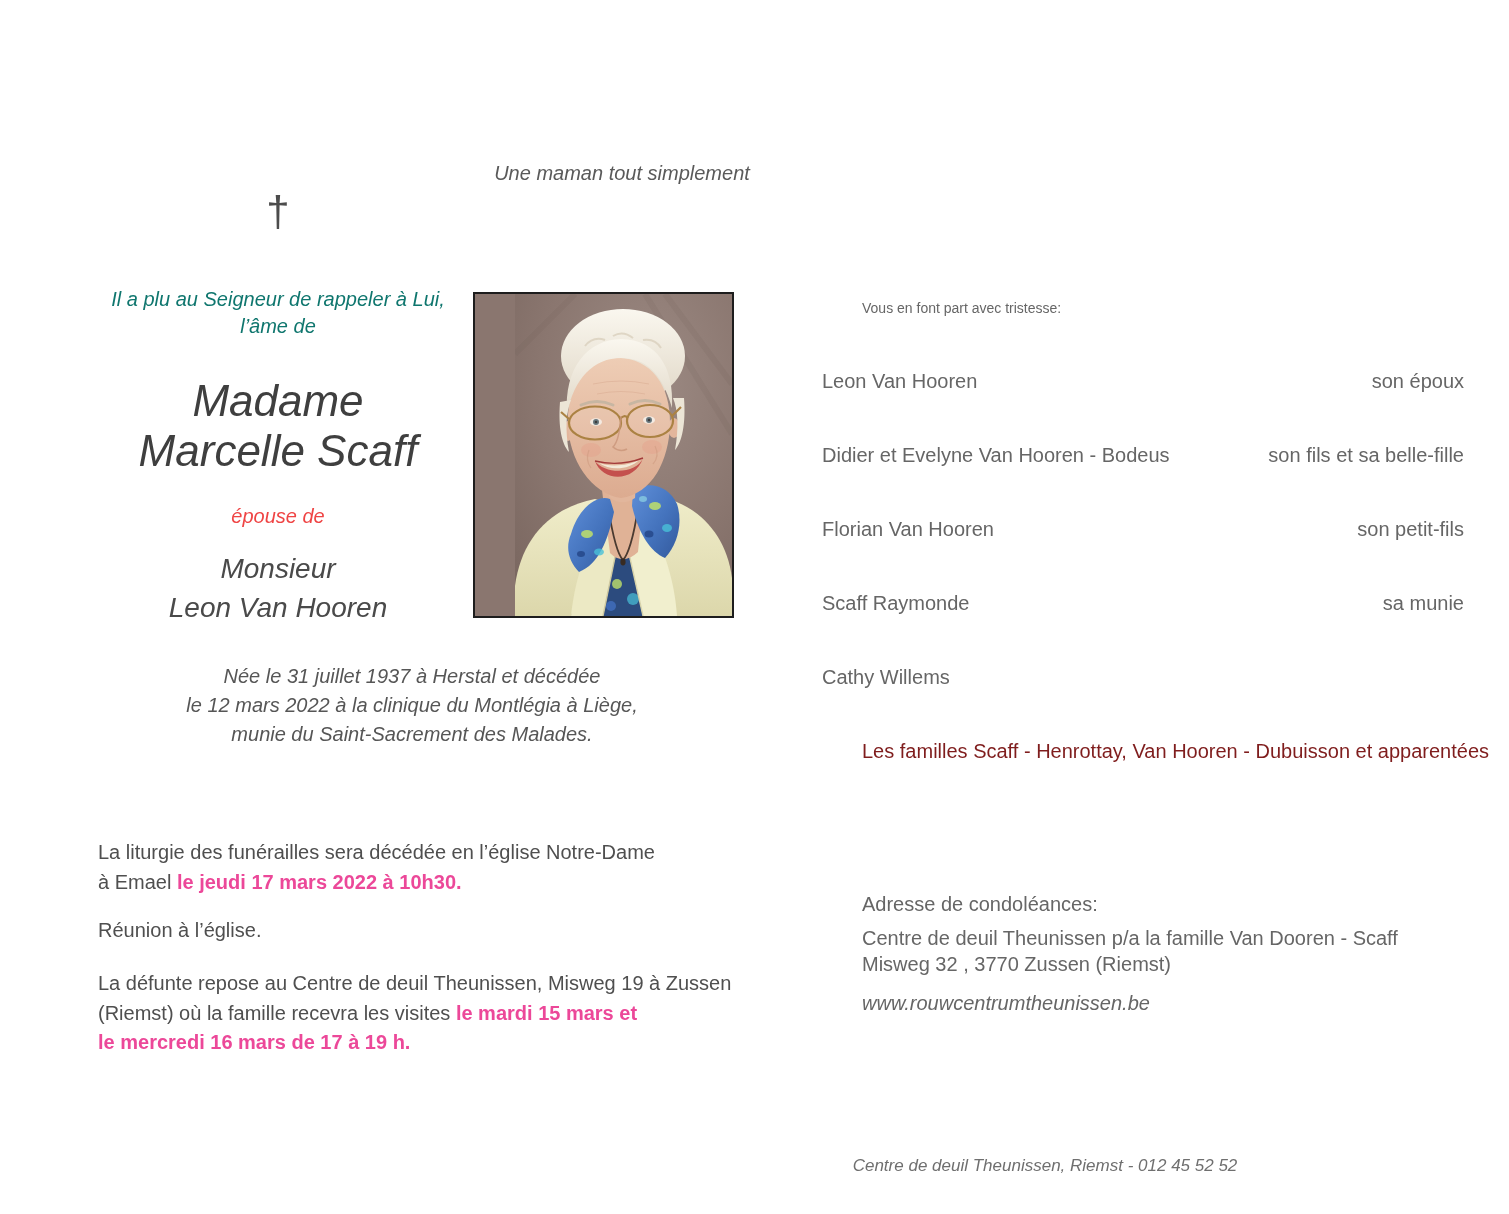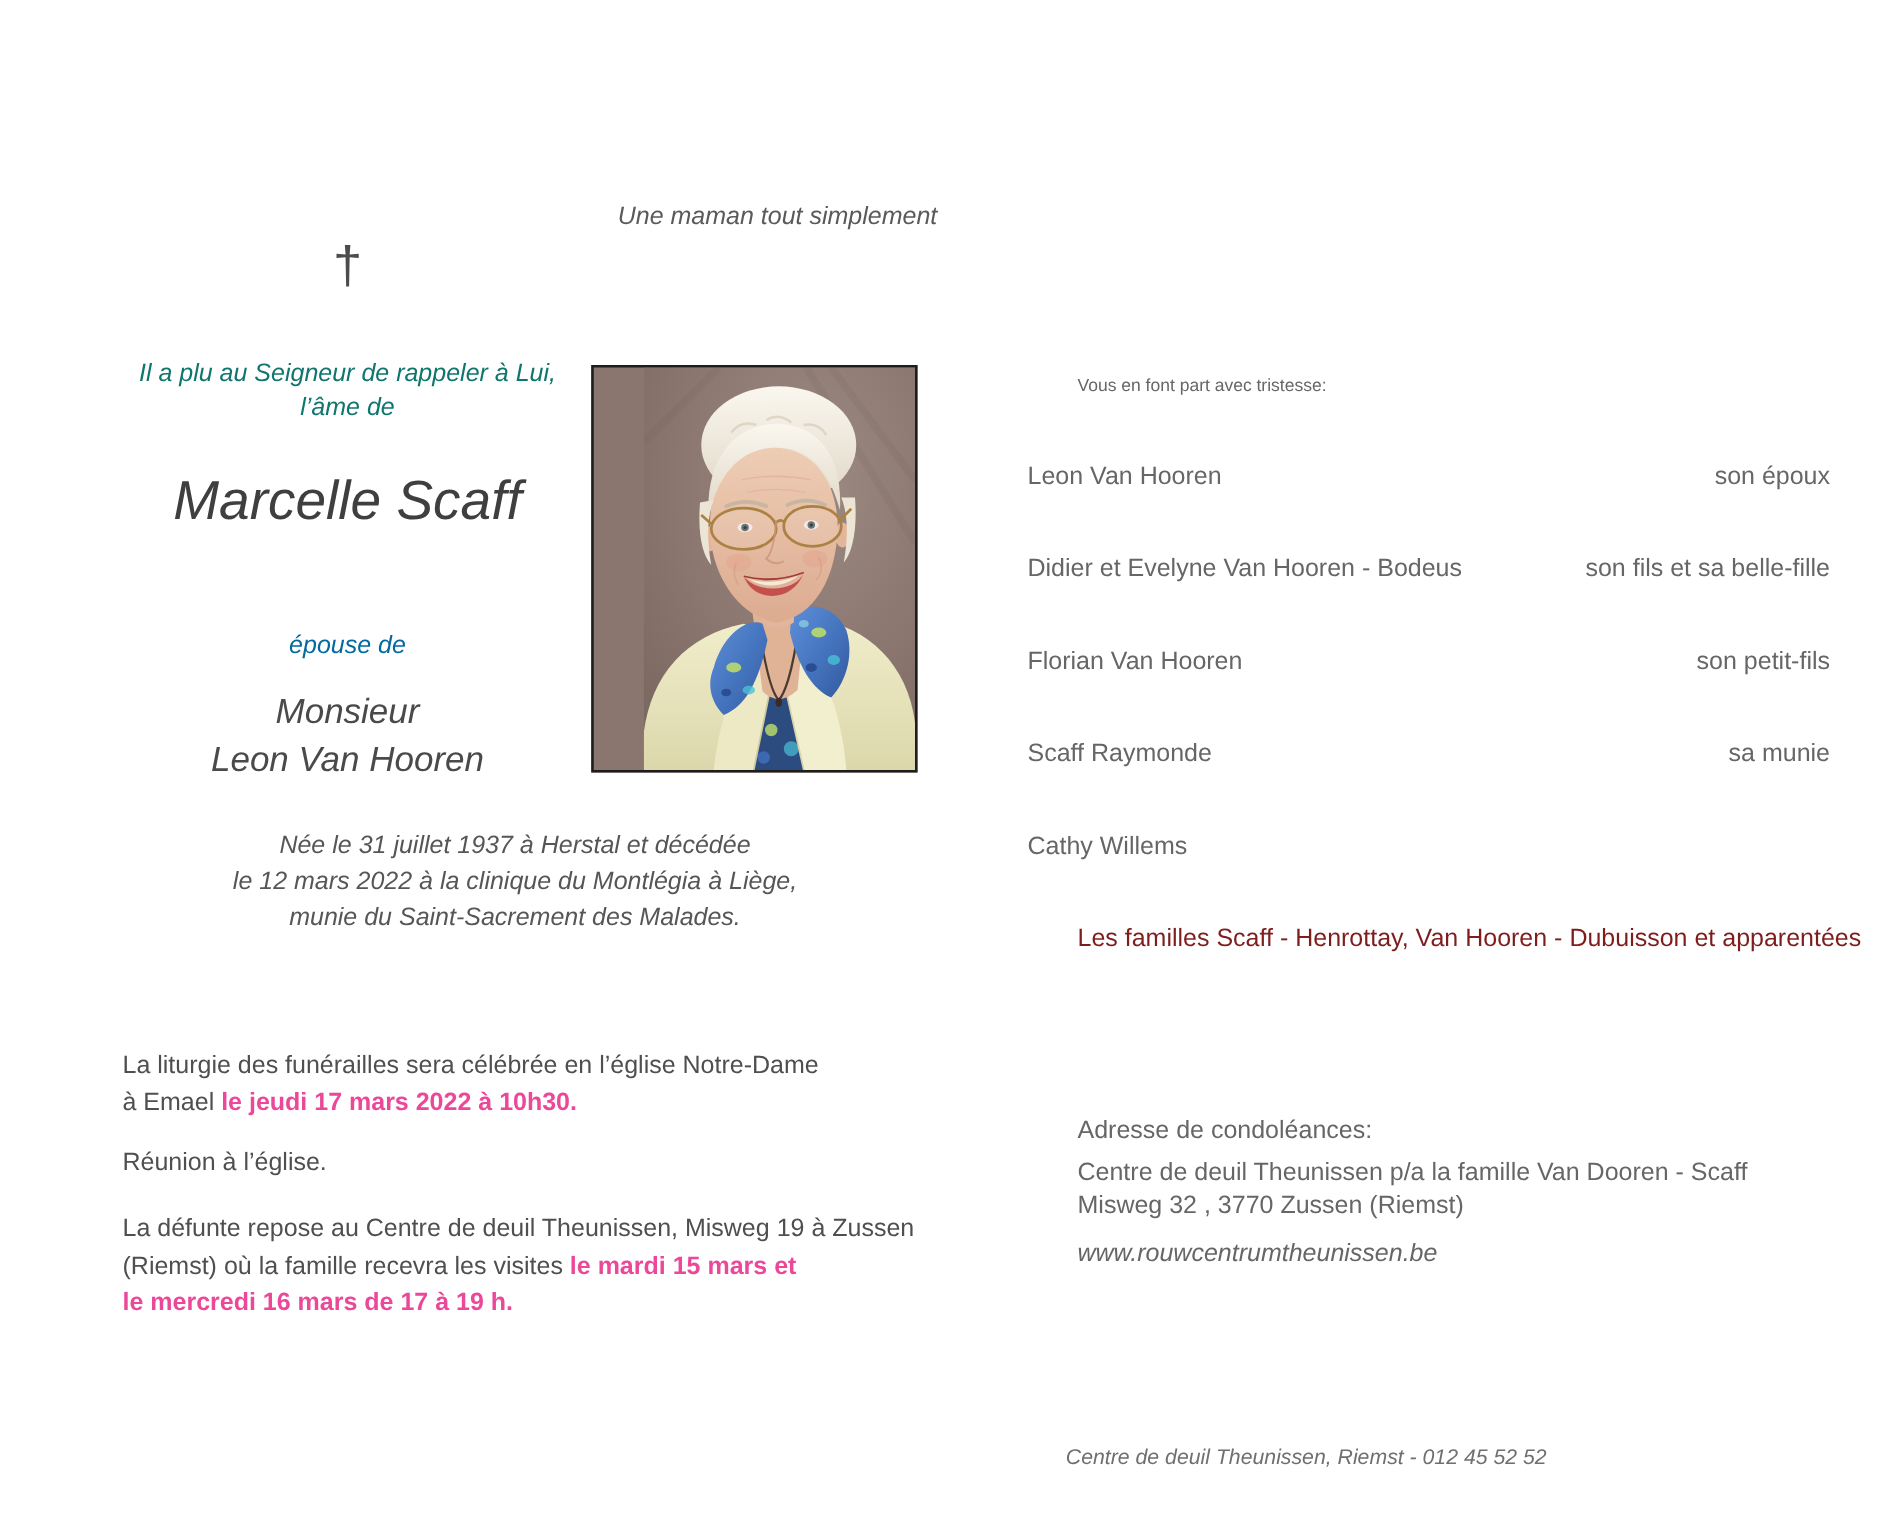--- a/index.html
+++ b/index.html
@@ -10,21 +10,21 @@
   .abs { position:absolute;padding-left:40px; }
   .i { font-style:italic; }
   .c { text-align:center; }
   .b { font-weight:700; color:#ec4899; }
 
   .quote   { top:162px; left:0; width:1164px; font-size:20px; color:#5a5a5a; }
   .cross   { top:191px; left:210px; width:56px; font-size:42px; color:#4c4c4c; line-height:1; }
 
   .intro   { top:286px; left:40px; width:396px; font-size:20px; line-height:27px; color:#0f766e; }
   .name    { top:376px; left:40px; width:396px; font-size:44px; line-height:50px; color:#3f3f3f; }
-  .epouse  { top:505px; left:40px; width:396px; font-size:20px; color:#0369a1; }
+  .epouse  { top:505px; left:40px; width:396px; font-size:20px; color:#ef4444; }
   .husband { top:549px; left:40px; width:396px; font-size:28px; line-height:39px; color:#4a4a4a; }
 
   .photo-frame { top:292px; left:473px; width:217px; height:322px; border:2px solid #1d1d1d; background:#8a766f; }
   .photo-frame svg { display:block; }
 
   .birthdeath { top:662px; left:42px; width:660px; font-size:20px; line-height:29px; color:#565656; }
 
   .liturgy { top:838px; left:58px; width:648px; font-size:20px; line-height:29.5px; }
   .reunion { top:916px; left:58px; width:648px; font-size:20px; line-height:29.5px; }
   .repose  { top:969px; left:58px; width:680px; font-size:20px; line-height:29.5px; }
@@ -47,20 +47,21 @@
 
   <div class="abs quote i c">Une maman tout simplement</div>
   <div class="abs cross c">†</div>
 
   <div class="abs intro i c">
     <div>Il a plu au Seigneur de rappeler à Lui,</div>
     <div>l’âme de</div>
   </div>
 
   <div class="abs name i c">
+    <div>Madame</div>
     <div>Marcelle Scaff</div>
   </div>
 
   <div class="abs epouse i c">épouse de</div>
 
   <div class="abs husband i c">
     <div>Monsieur</div>
     <div>Leon Van Hooren</div>
   </div>
 
@@ -168,21 +169,21 @@
     </svg>
   </div>
 
   <div class="abs birthdeath i c">
     <div>Née le 31 juillet 1937 à Herstal et décédée</div>
     <div>le 12 mars 2022 à la clinique du Montlégia à Liège,</div>
     <div>munie du Saint-Sacrement des Malades.</div>
   </div>
 
   <div class="abs liturgy">
-    <span>La liturgie des funérailles sera célébrée en l’église Notre-Dame</span><br>
+    <span>La liturgie des funérailles sera décédée en l’église Notre-Dame</span><br>
     <span>à Emael </span><span class="b">le jeudi 17 mars 2022 à 10h30.</span>
   </div>
 
   <div class="abs reunion">Réunion à l’église.</div>
 
   <div class="abs repose">
     <span>La défunte repose au Centre de deuil Theunissen, Misweg 19 à Zussen</span><br>
     <span>(Riemst) où la famille recevra les visites </span><span class="b">le mardi 15 mars et</span><br>
     <span class="b">le mercredi 16 mars de 17 à 19 h.</span>
   </div>

